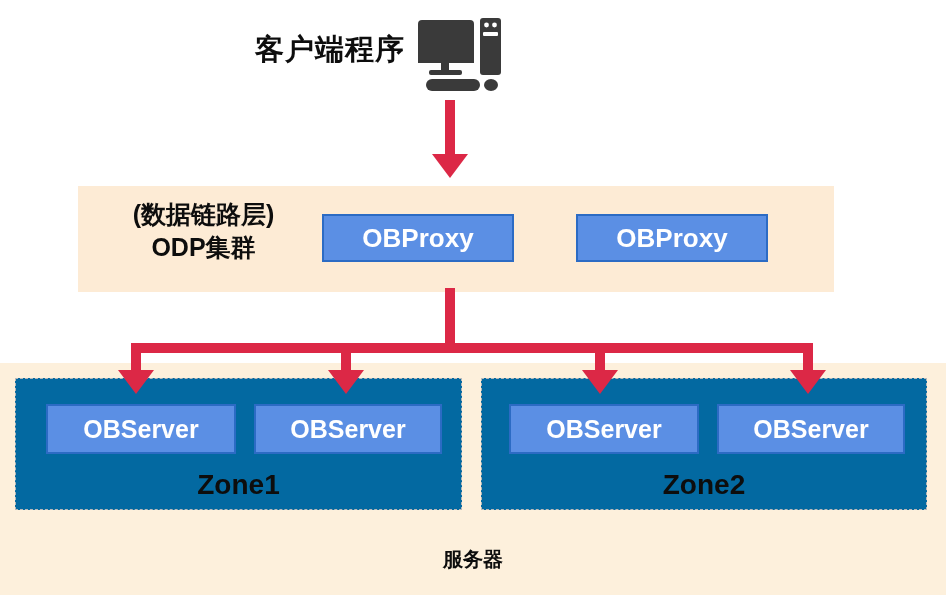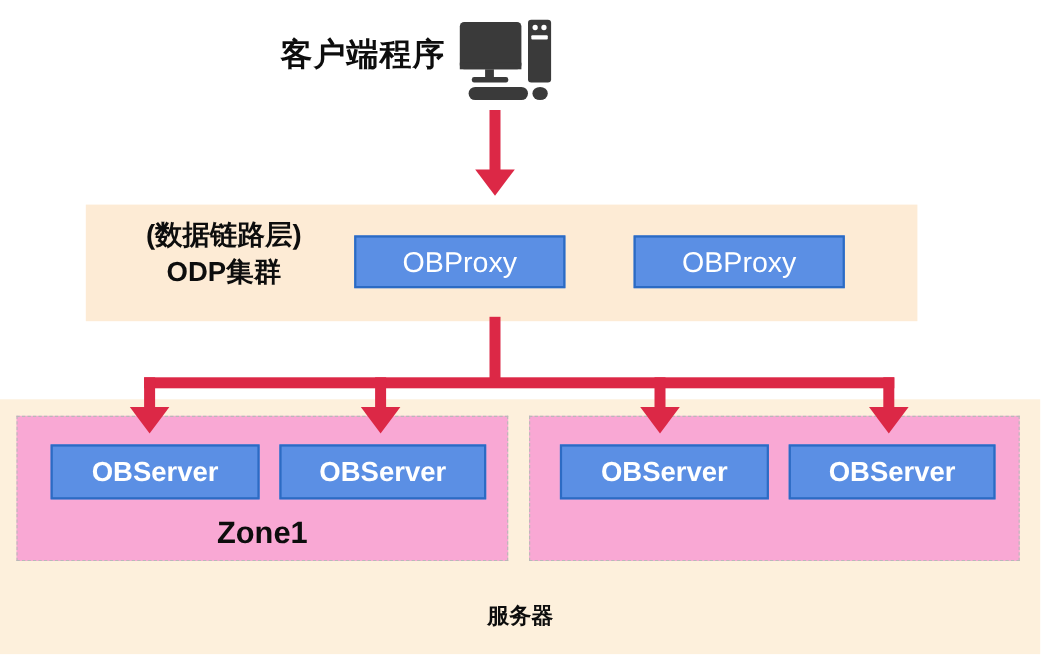--- a/index.html
+++ b/index.html
@@ -70,40 +70,40 @@
     position: absolute;
     top: 214px;
     height: 48px;
     background: #5B8FE4;
     border: 2px solid #2C6BC4;
     display: flex;
     align-items: center;
     justify-content: center;
     color: #ffffff;
     font-size: 26px;
-    font-weight: normal;
+    font-weight: bold;
     box-sizing: border-box;
   }
   #proxy-0 { left: 322px; width: 192px; }
   #proxy-1 { left: 576px; width: 192px; }
 
   
   #server-container {
     position: absolute;
     left: 0px;
     top: 363px;
     width: 946px;
     height: 232px;
     background: #FDF0DC;
   }
   .zone-box {
     position: absolute;
     top: 378px;
     height: 132px;
-    background: #f9a8d4;
+    background: #0369a1;
     border: 1px dashed #b9b9b9;
     box-sizing: border-box;
   }
   #zone-0 { left: 15px;  width: 447px; }
   #zone-1 { left: 481px; width: 446px; }
 
   .zone-title {
     position: absolute;
     bottom: 8px;
     left: 0;
@@ -196,20 +196,21 @@
     <div class="zone-title">Zone1</div>
   </div>
 
   <div class="zone-box" id="zone-1">
     <div class="observer-box" id="obs-1-0">
       <span>OBServer</span>
     </div>
     <div class="observer-box" id="obs-1-1">
       <span>OBServer</span>
     </div>
+    <div class="zone-title">Zone2</div>
   </div>
 
   <div id="server-label">服务器</div>
 
   <svg id="arrow-layer" viewBox="0 0 946 595">
     <g fill="#DC2846">
 
       <g>
         <rect x="445" y="100" width="10" height="60"></rect>
         <polygon points="432,154 468,154 450,178"></polygon>

